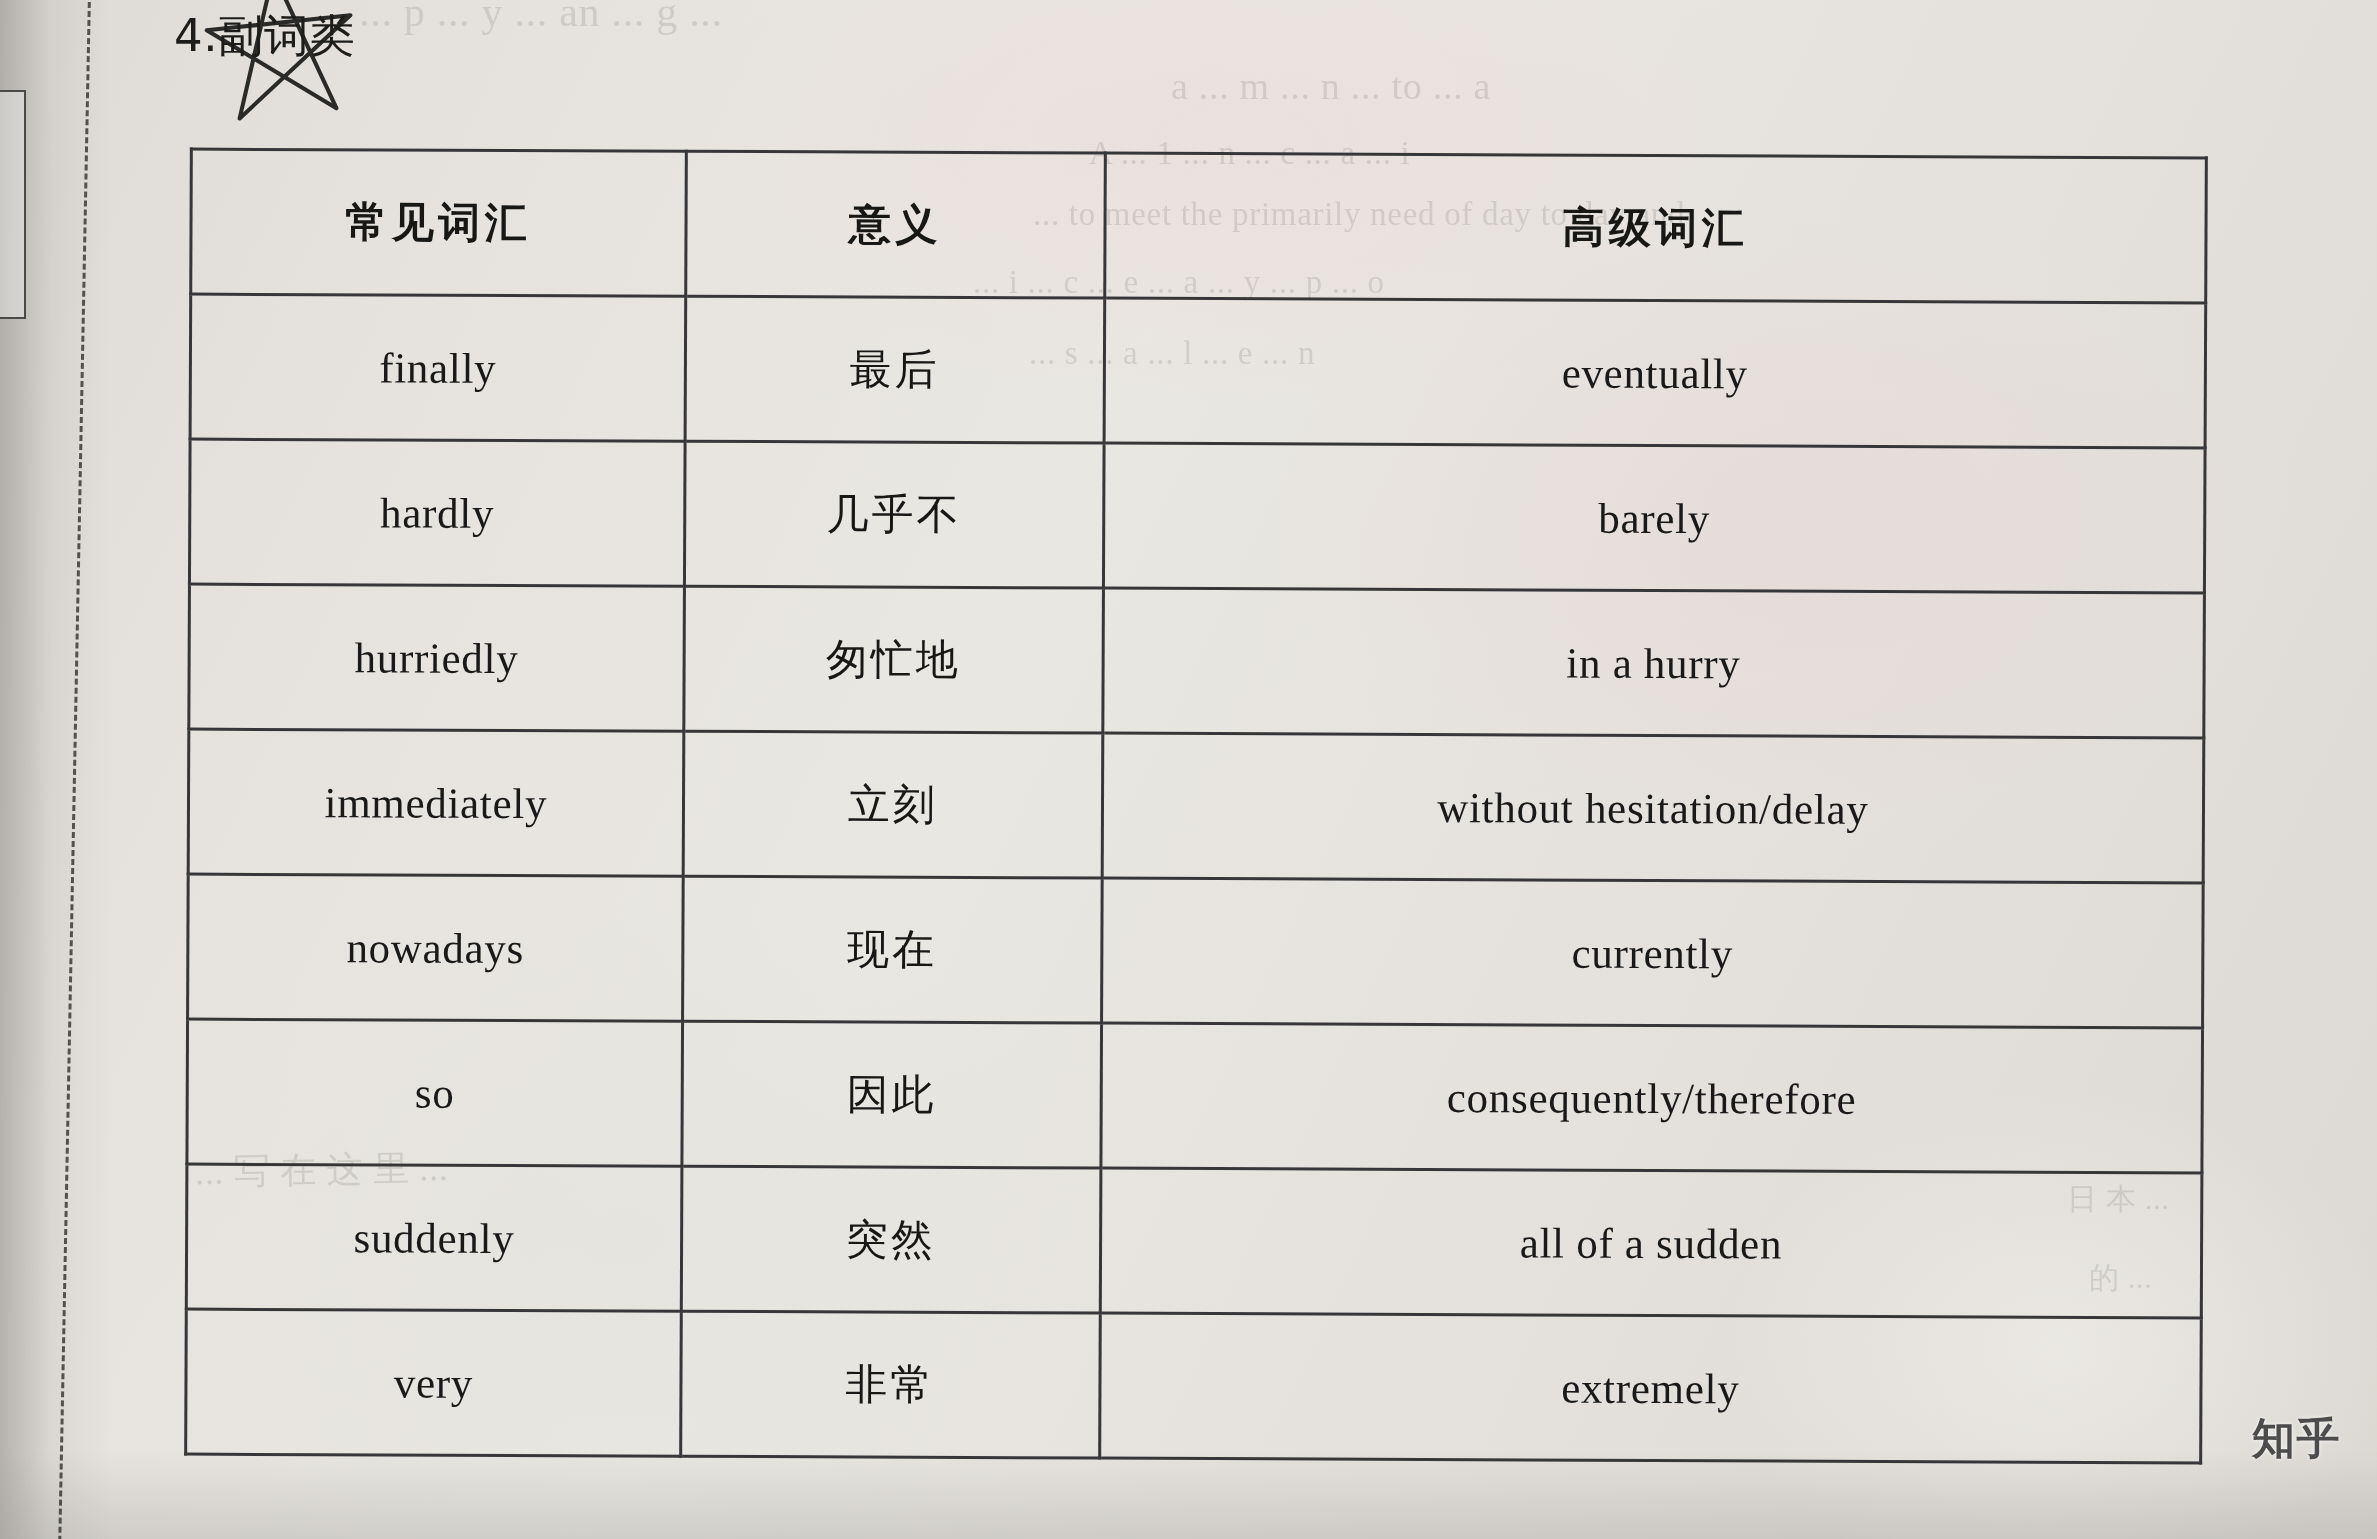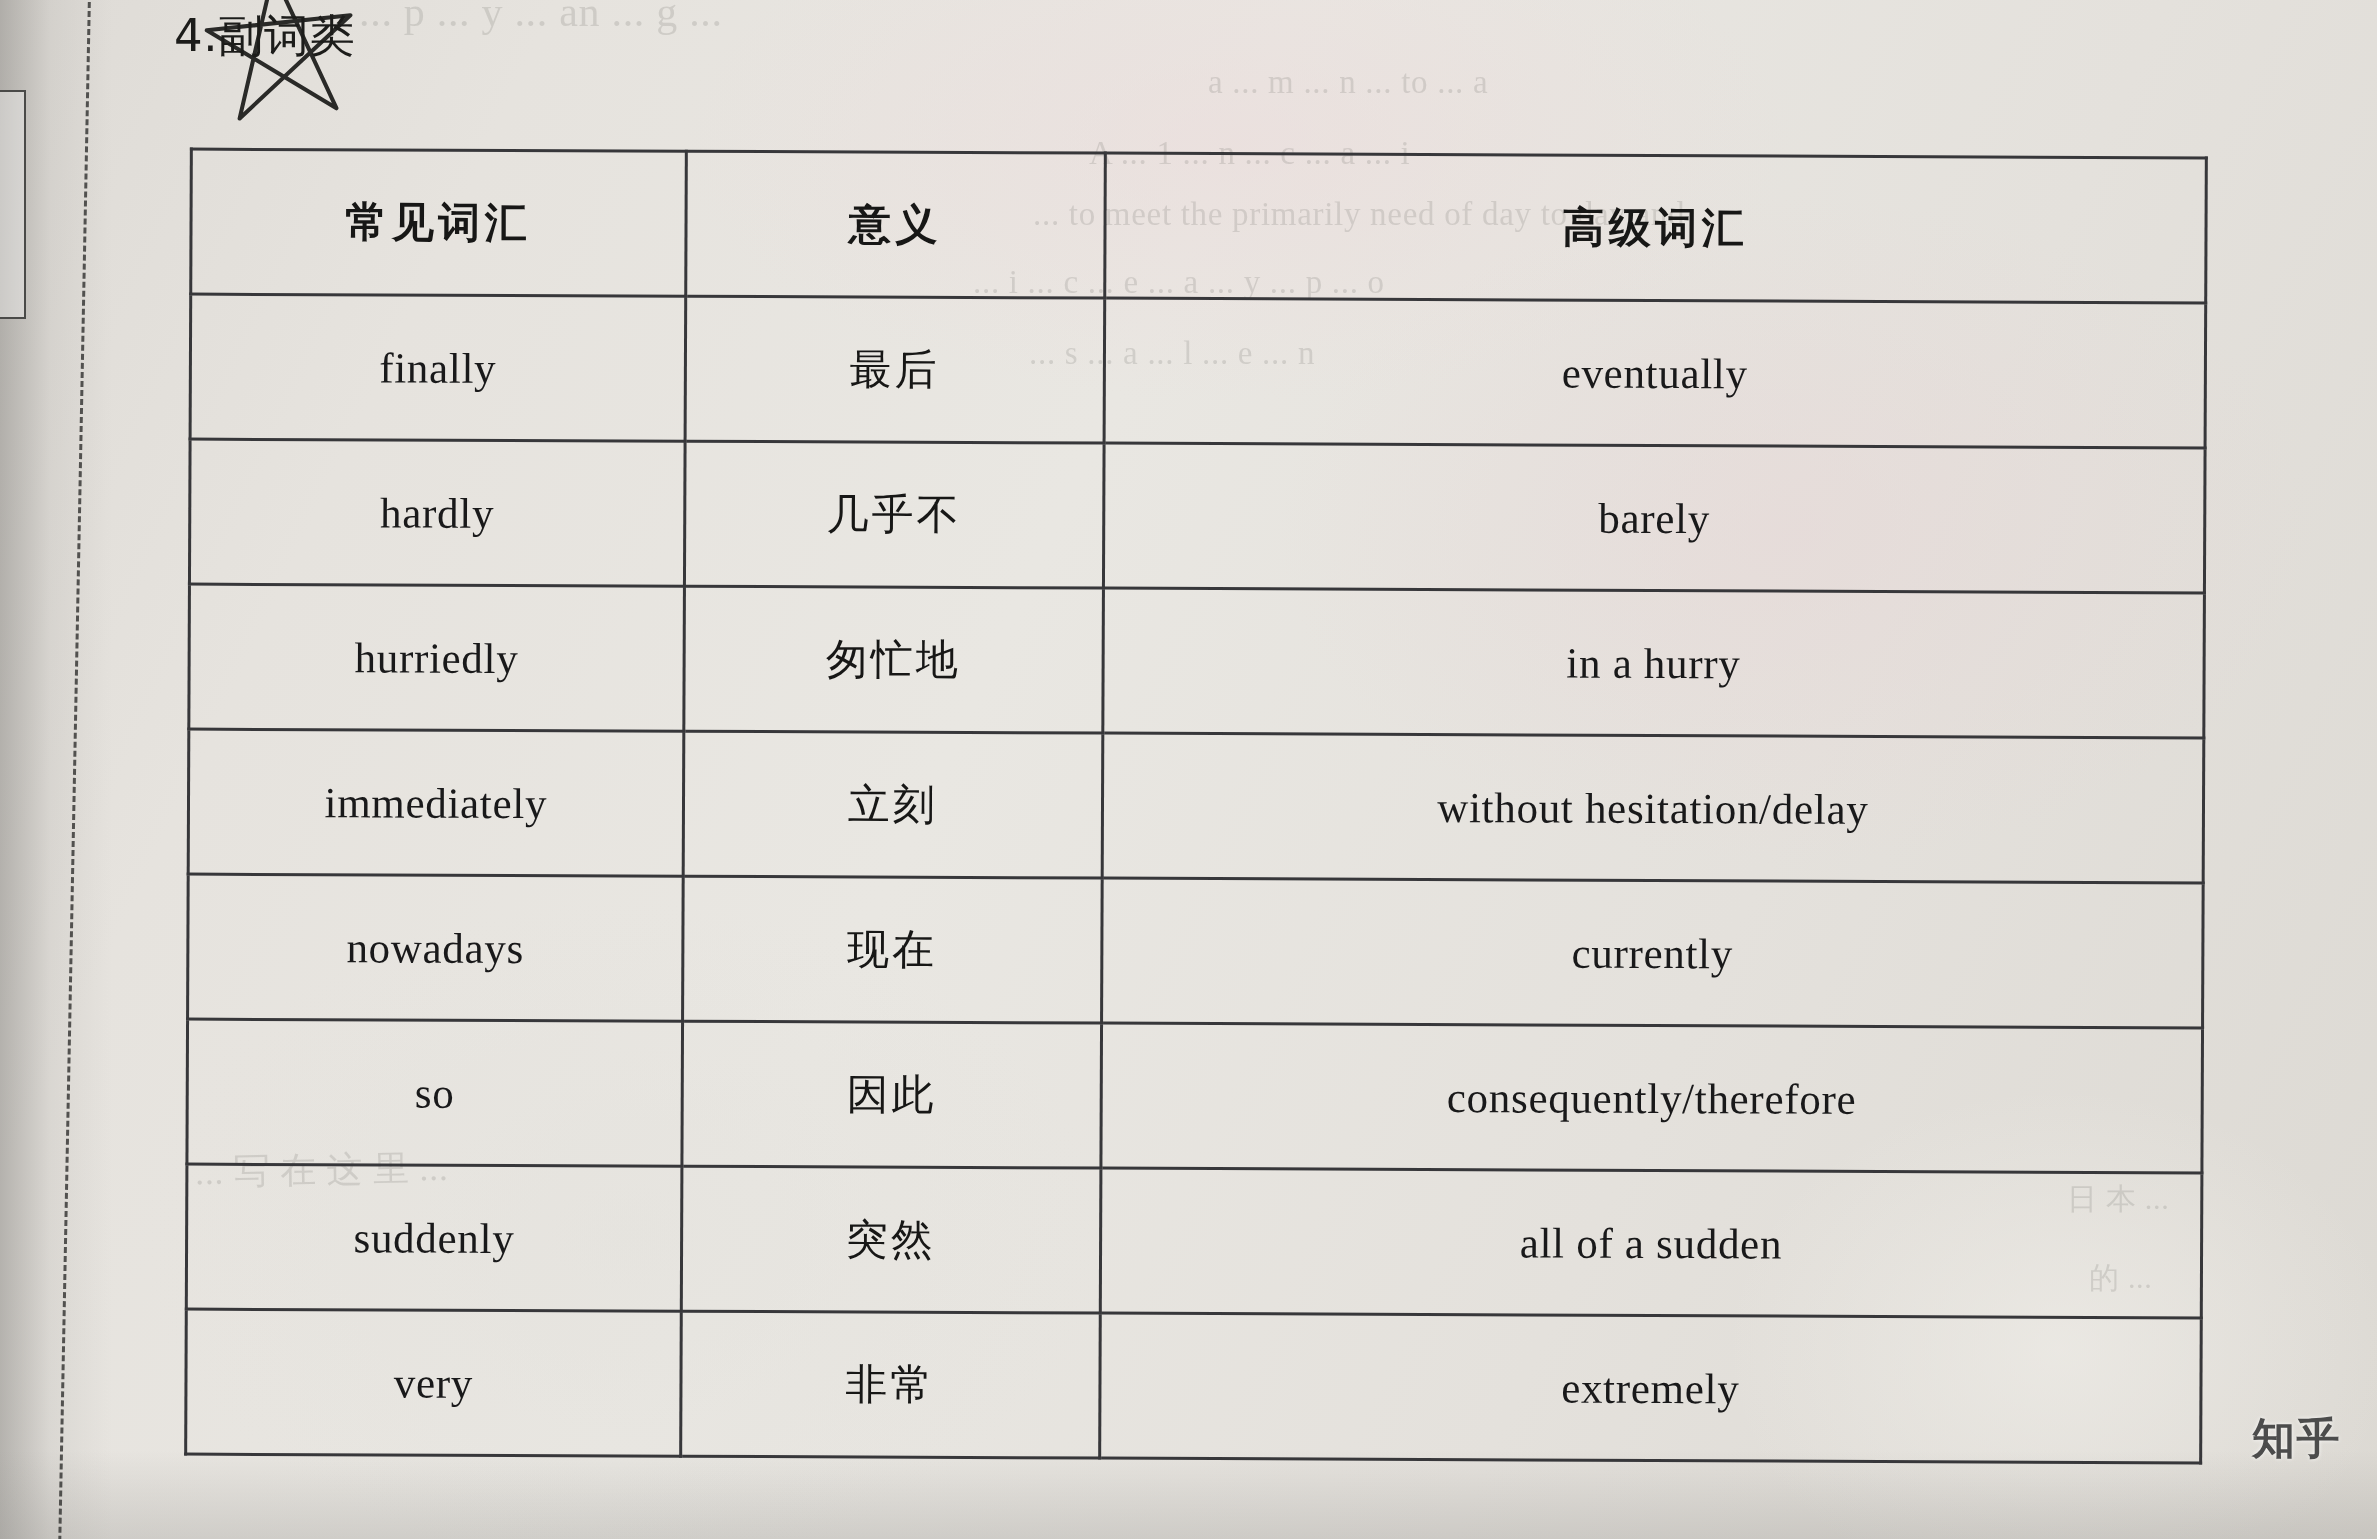--- a/index.html
+++ b/index.html
@@ -72,21 +72,21 @@
   
   .ghost {
     position: absolute;
     color: rgba(90,88,84,0.17);
     font-family: "Liberation Serif", serif;
     white-space: nowrap;
     pointer-events: none;
     letter-spacing: 0.7px;
   }
   .g1 { left: 359px;  top: -12px; font-size: 42px; }
-  .g2 { left: 1208px; top: 64px;  font-size: 33px; }
+  .g2 { left: 1171px; top: 64px;  font-size: 38px; }
   .g3 { left: 1089px; top: 135px; font-size: 33px; text-align: center; }
   .g4 { left: 1033px; top: 196px; font-size: 33px; }
   .g5 { left: 973px; top: 264px; font-size: 33px; }
   .g6 { left: 1029px; top: 335px; font-size: 33px; }
   .g7 { left: 195px;  top: 1146px; font-size: 36px; transform: rotate(-1deg); }
   .g8 { left: 2067px; top: 1179px; font-size: 30px; }
   .g9 { left: 2089px; top: 1258px; font-size: 30px; }
 
   
   #heading-wrap {

